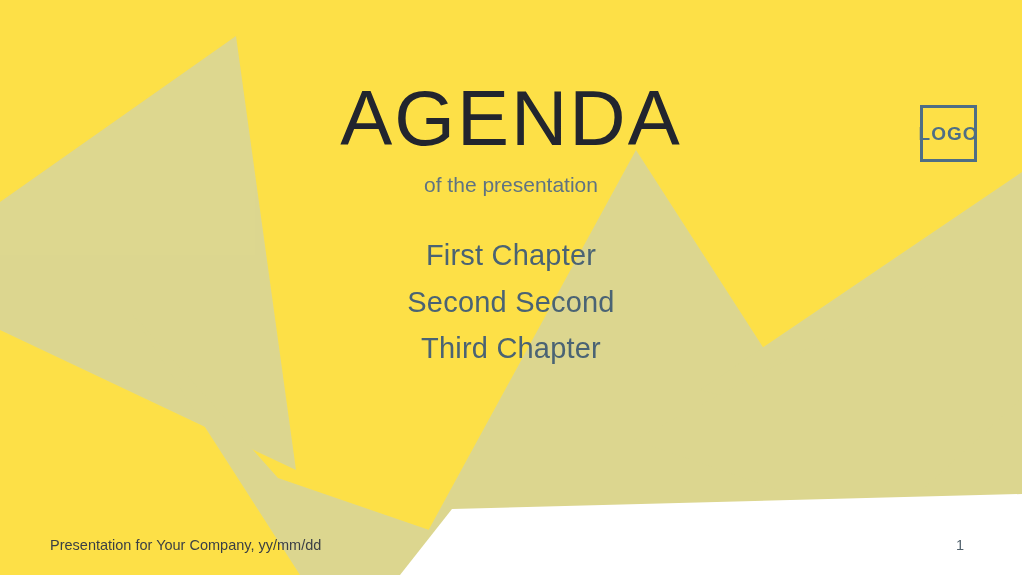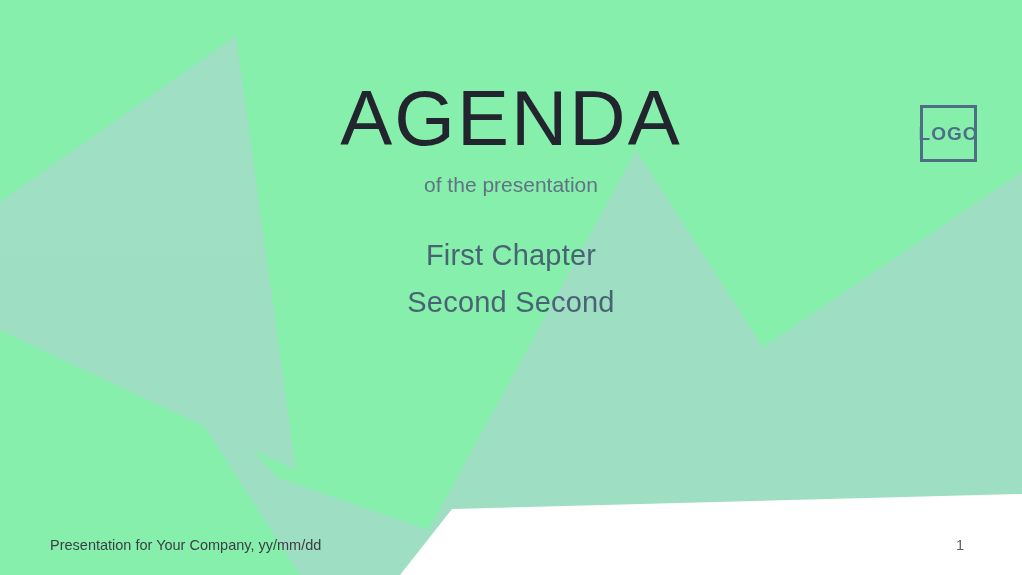--- a/index.html
+++ b/index.html
@@ -7,21 +7,21 @@
     padding: 0;
     background: #ffffff;
   }
   body {
     font-family: "Liberation Sans", sans-serif;
   }
   #slide {
     position: relative;
     width: 1022px;
     height: 575px;
-    background: #86efac;
+    background: #fde047;
     overflow: hidden;
   }
   #bg-shapes {
     position: absolute;
     left: 0;
     top: 0;
     width: 1022px;
     height: 575px;
     z-index: 1;
   }
@@ -140,20 +140,21 @@
   <div id="content">
 
     <div class="title-block">
       <h1 class="slide-title">AGENDA</h1>
       <p class="slide-subtitle">of the presentation</p>
     </div>
 
     <ul class="chapter-list">
       <li class="chapter-item">First Chapter</li>
       <li class="chapter-item">Second Second</li>
+      <li class="chapter-item">Third Chapter</li>
     </ul>
 
     <div class="logo-box">
       <span class="logo-line">LO</span>
       <span class="logo-line">GO</span>
     </div>
 
     <div class="footer-text">Presentation for Your Company, yy/mm/dd</div>
 
     <div class="page-number">1</div>

